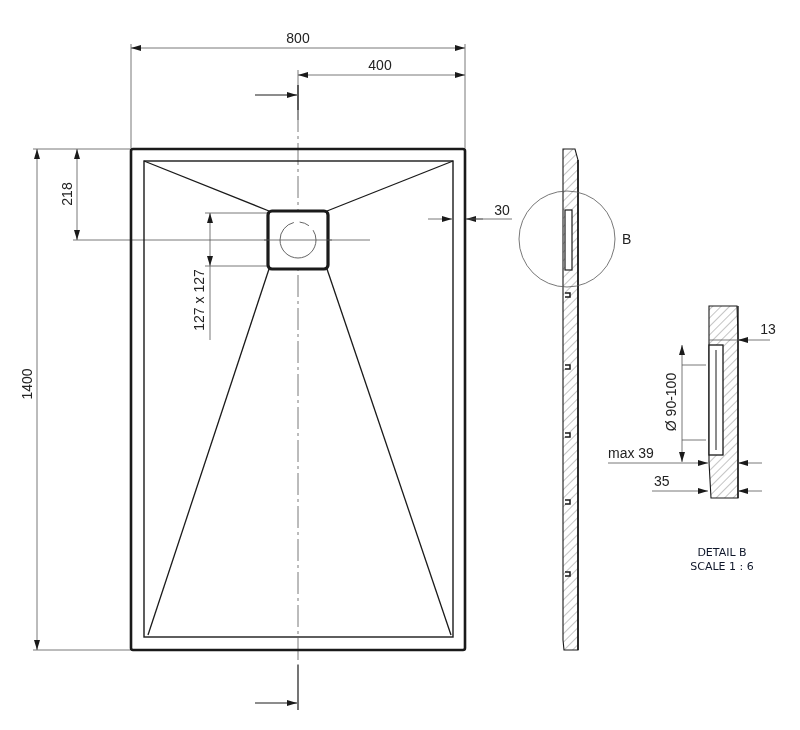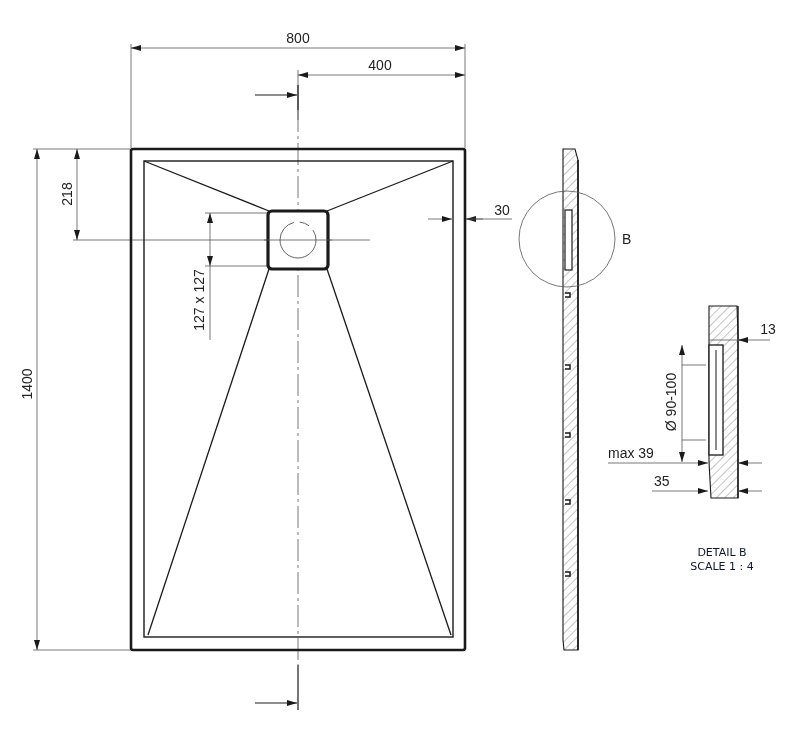--- a/index.html
+++ b/index.html
@@ -115,14 +115,14 @@
     <text class="dim-text" x="608" y="458">max 39</text>
 
     <line x1="652" y1="491" x2="708" y2="491" stroke="#555" stroke-width="0.8" marker-end="url(#arr)"></line>
     <line x1="762" y1="491" x2="738" y2="491" stroke="#555" stroke-width="0.8" marker-end="url(#arr)"></line>
     <text class="dim-text" x="654" y="486">35</text>
   </g>
 </svg>
 
 <div class="detail-label">
   <div>DETAIL B</div>
-  <div>SCALE 1 : 4</div>
+  <div>SCALE 1 : 6</div>
 </div>
 
 </body></html>

